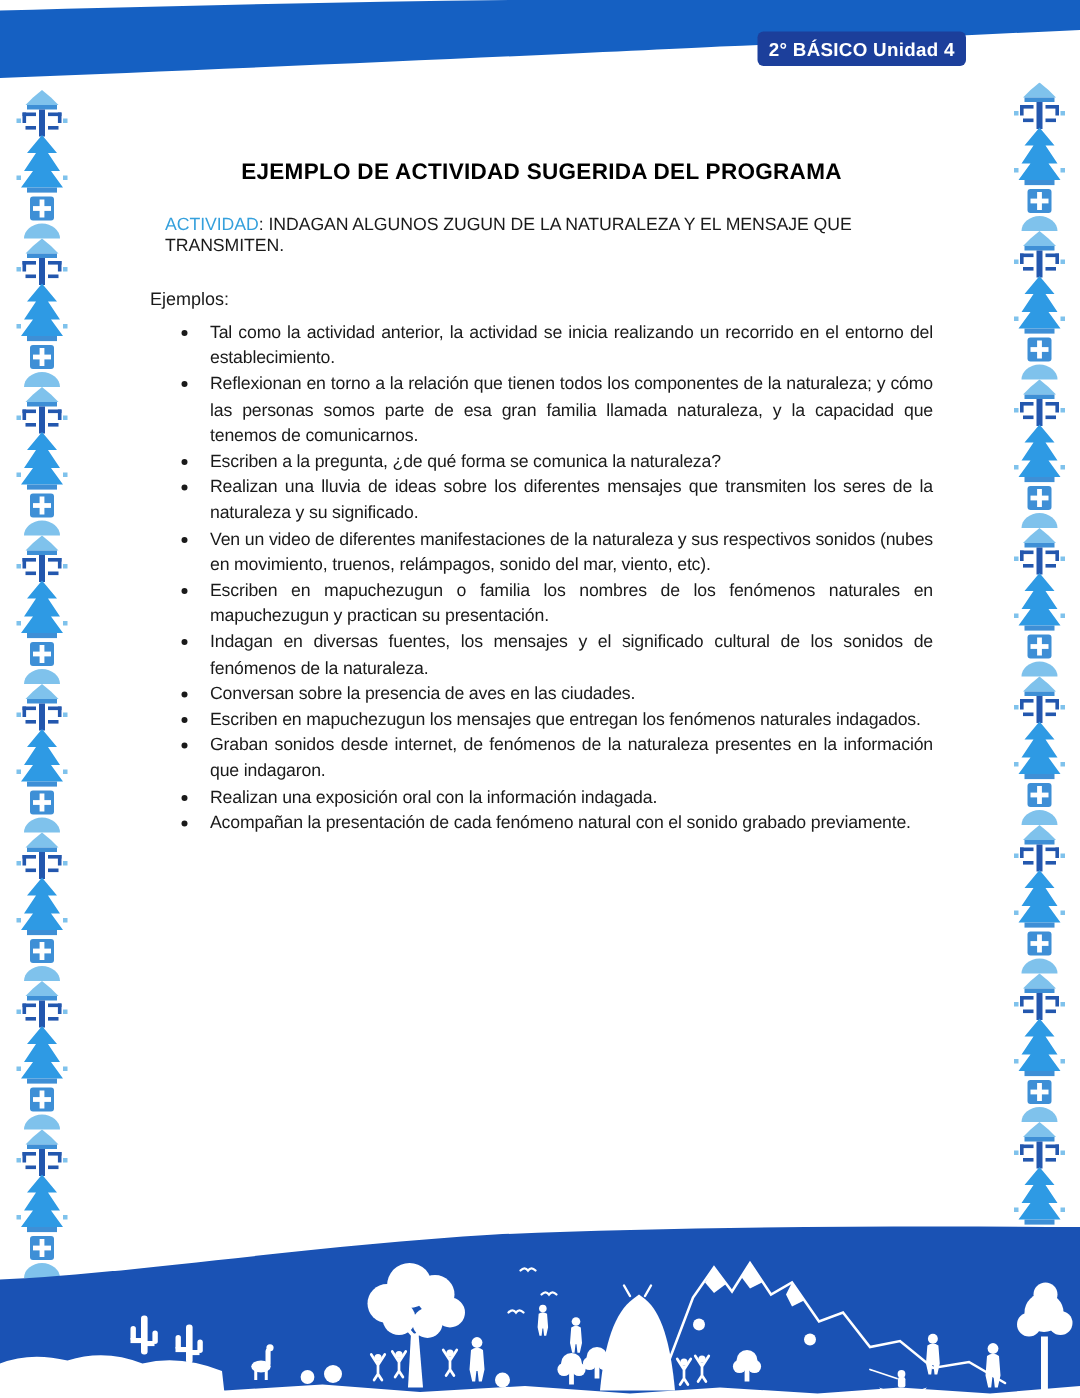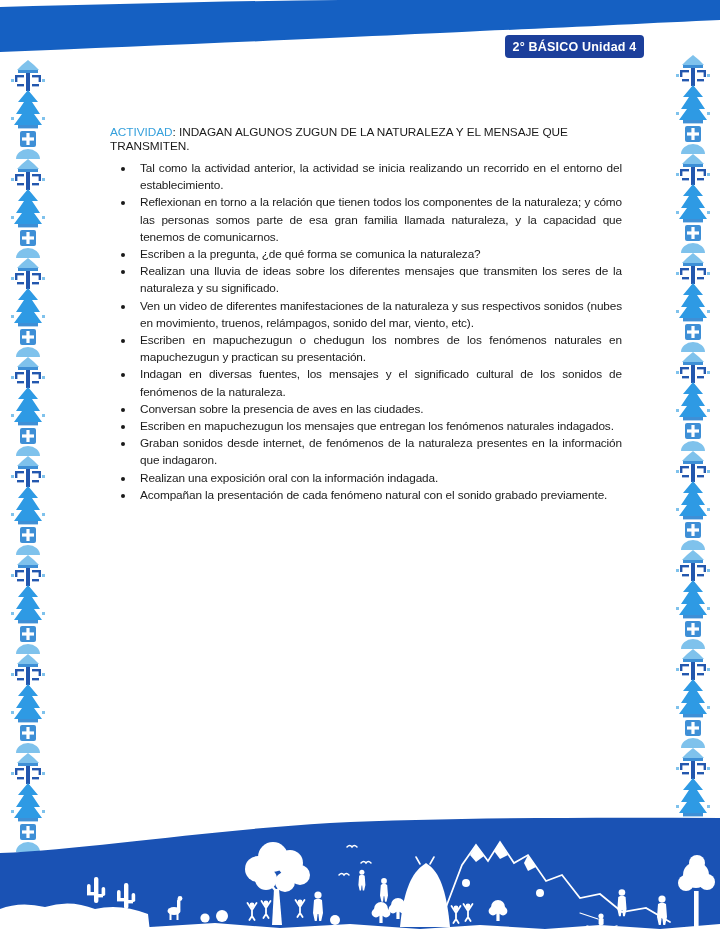--- a/index.html
+++ b/index.html
@@ -6,21 +6,21 @@
   body{
     width:720px;height:932px;position:relative;overflow:hidden;
     background:#ffffff;
     font-family:"Liberation Sans", sans-serif;
     color:var(--body-text,#1a1a1a);
   }
   
   .top-wave{position:absolute;top:0;left:0;width:720px;height:60px;}
   .top-wave path{fill:var(--wave-blue);}
   .unit-badge{
-    position:absolute;top:35px;left:505px;width:139px;height:23px;
+    position:absolute;top:21px;left:505px;width:139px;height:23px;
     background:var(--badge-navy);border-radius:4px;
     display:flex;align-items:center;justify-content:center;
     color:#fff;font-size:12.5px;font-weight:bold;letter-spacing:.2px;
   }
   
   .border-col{position:absolute;pointer-events:none;}
   .border-left{left:9px;top:60px;}
   .border-right{left:674px;top:55px;}
   .tp-light{fill:var(--pattern-light);}
   .tp-medium{fill:var(--pattern-medium);}
@@ -108,33 +108,35 @@
     <use href="#totem-unit" y="99"></use>
     <use href="#totem-unit" y="198"></use>
     <use href="#totem-unit" y="297"></use>
   <use href="#totem-unit" y="396"></use>
     <use href="#totem-unit" y="495"></use>
     <use href="#totem-unit" y="594"></use>
     <use href="#totem-unit" y="693"></use>
 </svg>
 
 <div class="content">
+  <h1 class="doc-title">EJEMPLO DE ACTIVIDAD SUGERIDA DEL PROGRAMA</h1>
 
 
 
   <p class="activity-line"><span class="activity-label">ACTIVIDAD</span><span><span>: INDAGAN ALGUNOS </span><span class="seg-bold">ZUGUN</span><span> DE LA NATURALEZA Y EL MENSAJE QUE TRANSMITEN.</span></span></p>
 
+  <p class="examples-label">Ejemplos:</p>
 
   <ul class="examples-list">
       <li><span>Tal como la actividad anterior, la actividad se inicia realizando un recorrido en el entorno del establecimiento.</span></li>
       <li><span>Reflexionan en torno a la relación que tienen todos los componentes de la naturaleza; y cómo las personas somos parte de esa gran familia llamada naturaleza, y la capacidad que tenemos de comunicarnos.</span></li>
       <li><span>Escriben a la pregunta, ¿de qué forma se comunica la naturaleza?</span></li>
       <li><span>Realizan una lluvia de ideas sobre los diferentes mensajes que transmiten los seres de la naturaleza y su significado.</span></li>
       <li><span>Ven un video de diferentes manifestaciones de la naturaleza y sus respectivos sonidos (nubes en movimiento, truenos, relámpagos, sonido del mar, viento, etc).</span></li>
-      <li><span>Escriben en </span><span class="seg-bold">mapuchezugun</span><span> o </span><span class="seg-bold">chedugun</span><span> los nombres de los fenómenos naturales en </span><span class="seg-bold">mapuchezugun</span><span> y practican su presentación.</span></li>
+      <li><span>Escriben en </span><span class="seg-bold">mapuchezugun</span><span> o </span><span class="seg-bold">familia</span><span> los nombres de los fenómenos naturales en </span><span class="seg-bold">mapuchezugun</span><span> y practican su presentación.</span></li>
       <li><span>Indagan en diversas fuentes, los mensajes y el significado cultural de los sonidos de fenómenos de la naturaleza.</span></li>
       <li><span>Conversan sobre la presencia de aves en las ciudades.</span></li>
       <li><span>Escriben en </span><span class="seg-bold">mapuchezugun</span><span> los mensajes que entregan los fenómenos naturales indagados.</span></li>
       <li><span>Graban sonidos desde internet, de fenómenos de la naturaleza presentes en la información que indagaron.</span></li>
       <li><span>Realizan una exposición oral con la información indagada.</span></li>
       <li><span>Acompañan la presentación de cada fenómeno natural con el sonido grabado previamente.</span></li>
     </ul>
 </div>
 
 <svg class="footer-scene" viewBox="0 0 720 115" aria-hidden="true">

